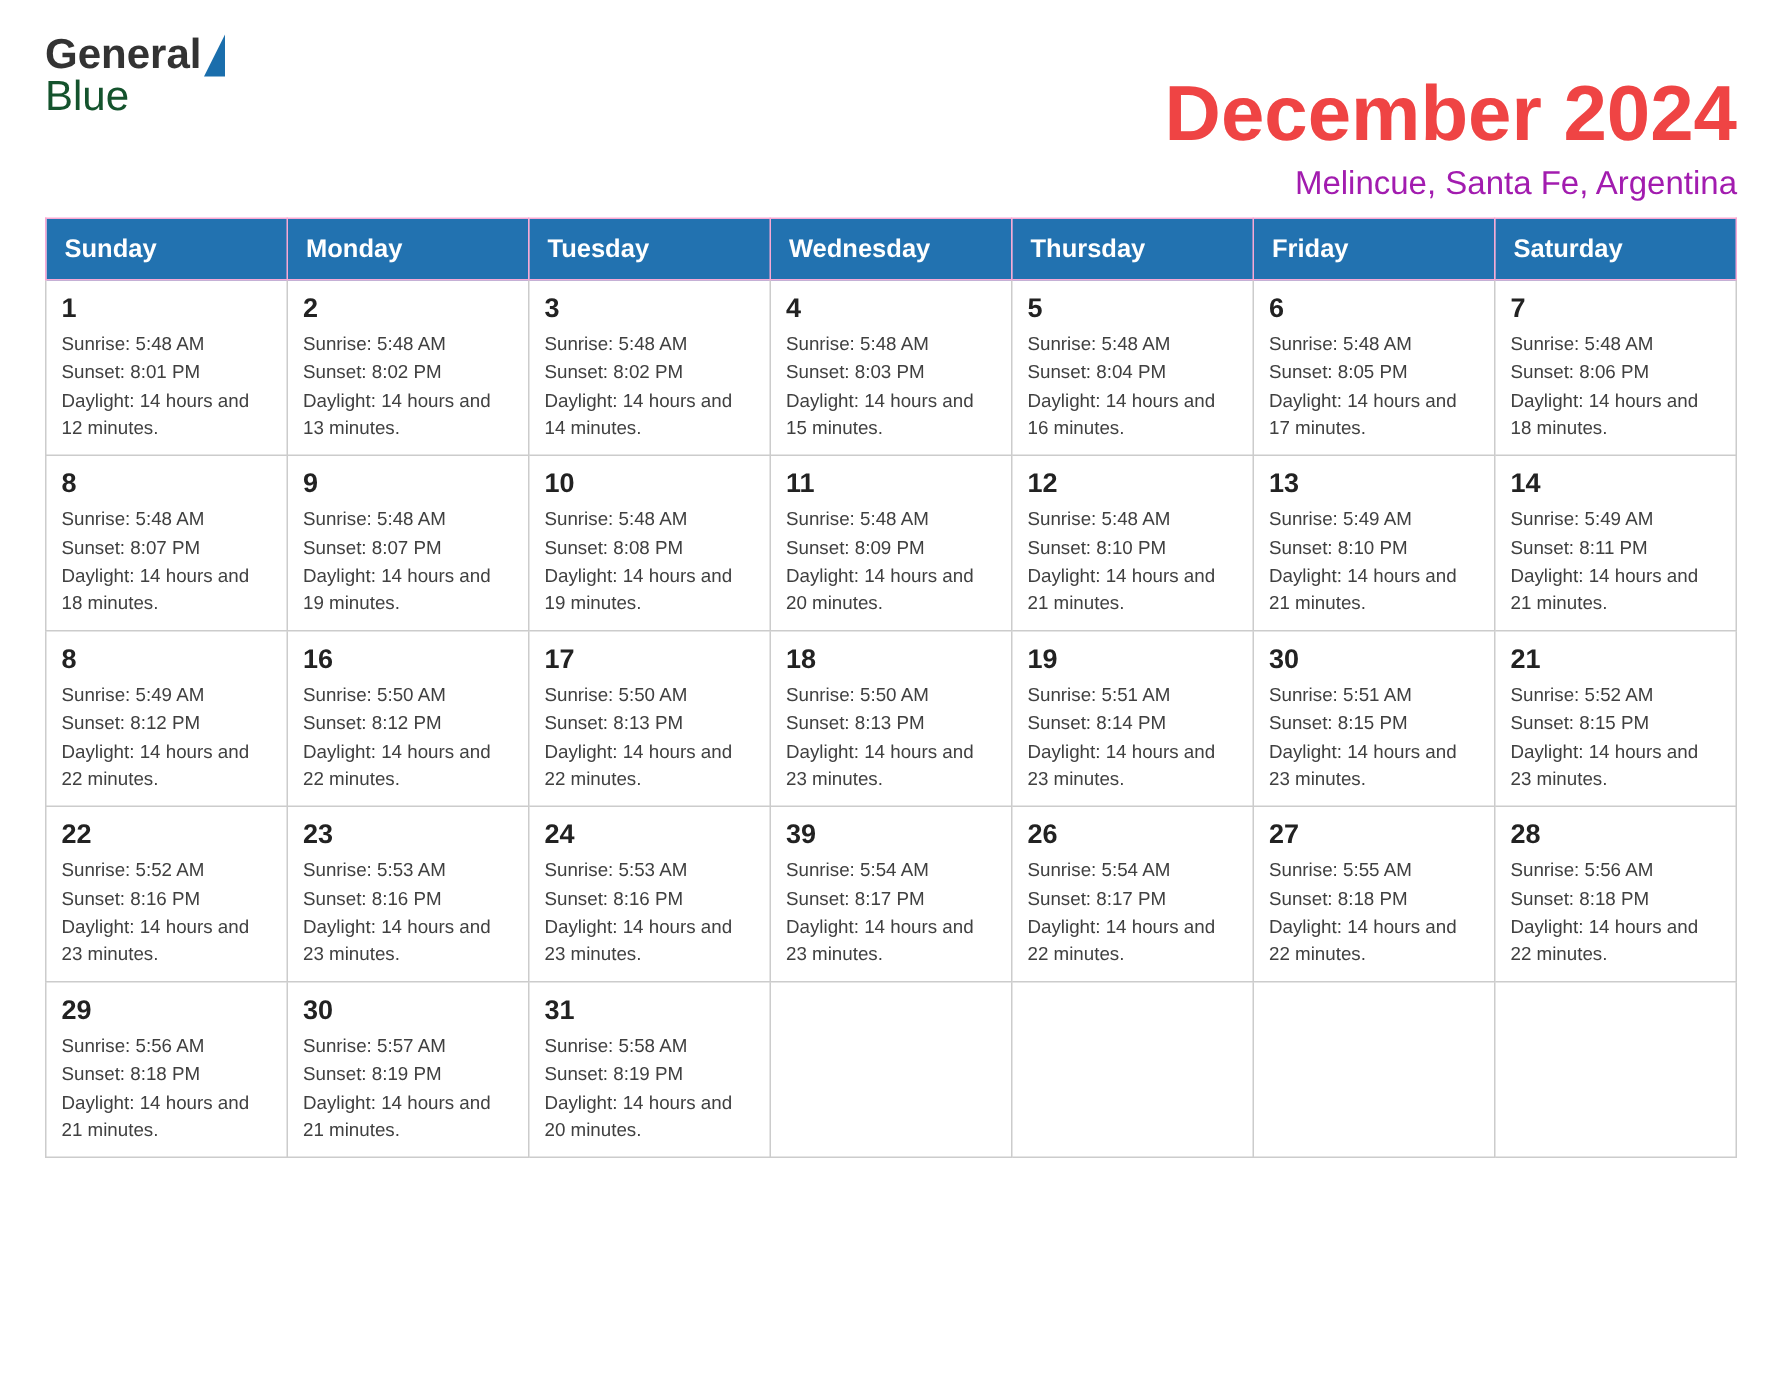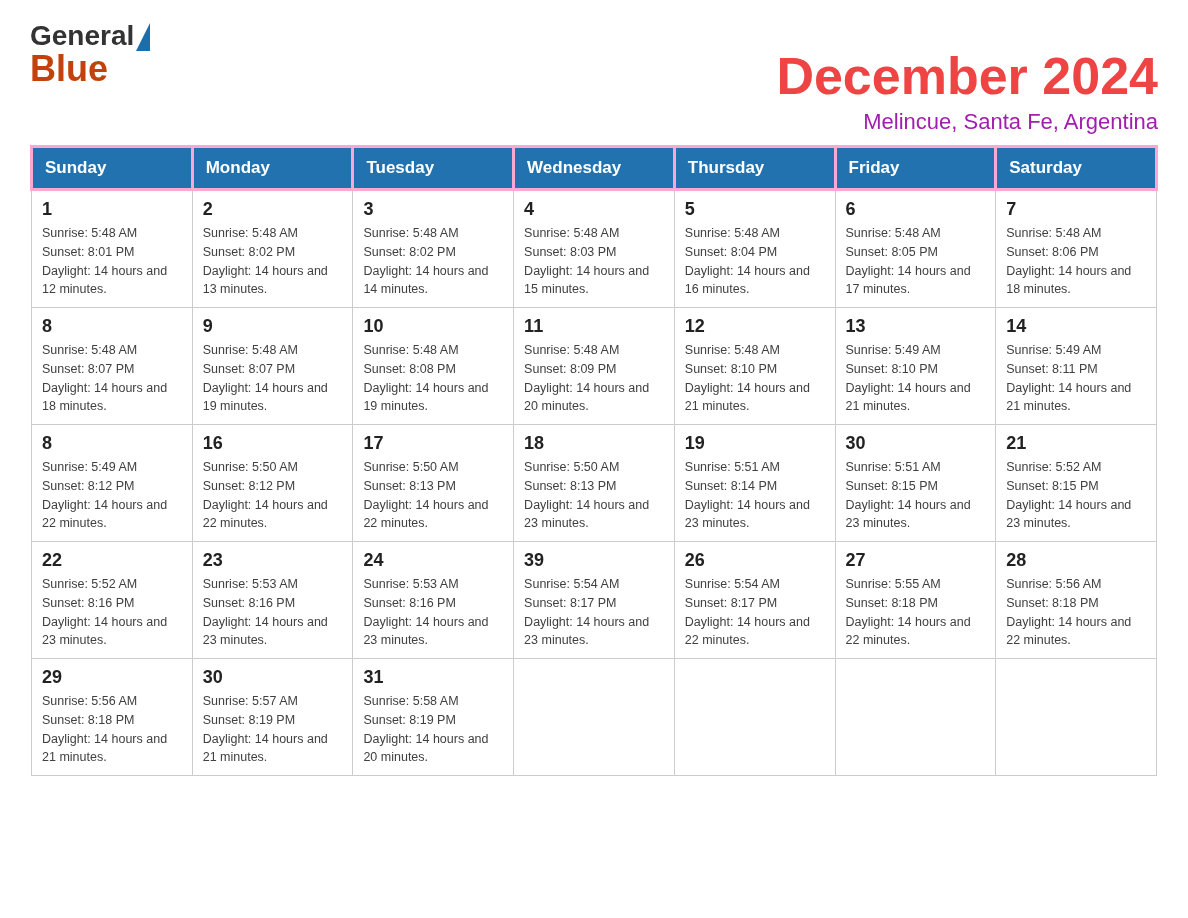--- a/index.html
+++ b/index.html
@@ -34,23 +34,23 @@
     .logo-triangle {
       width: 0;
       height: 0;
       border-left: 14px solid transparent;
       border-right: 0px solid transparent;
       border-bottom: 28px solid #1a6eac;
       margin-left: 2px;
       margin-top: 2px;
     }
     .logo-blue {
-      font-size: 36px;
-      font-weight: bold;
-      color: #c2410c;
+      font-size: 28px;
+      font-weight: normal;
+      color: #14532d;
       margin-top: -4px;
     }
     .title-section {
       text-align: right;
     }
     .month-title {
       font-size: 52px;
       font-weight: bold;
       color: #ef4444;
       line-height: 1.1;
@@ -65,21 +65,21 @@
       width: 100%;
       border-collapse: collapse;
       margin-top: 10px;
     }
     .calendar th {
       background-color: #2272b0;
       color: #fff;
       font-size: 17px;
       padding: 10px 12px;
       text-align: left;
-      border: 3px solid #f9a8d4;
+      border: 1px solid #f9a8d4;
     }
     .calendar td {
       border: 1px solid #ccc;
       vertical-align: top;
       padding: 8px 10px;
       width: 14.28%;
       min-height: 90px;
     }
     .day-number {
       font-size: 18px;

